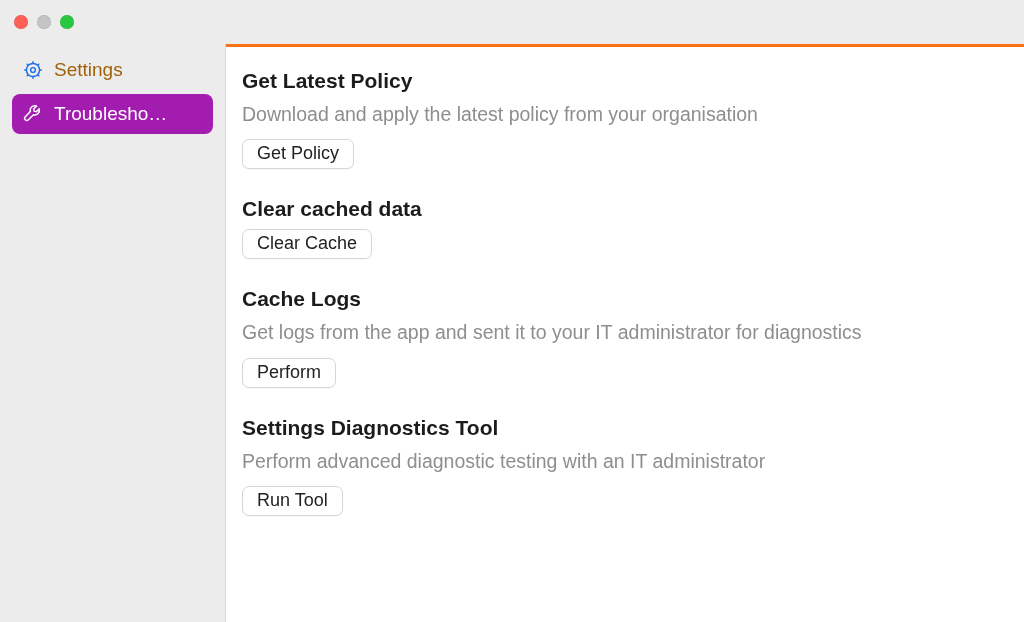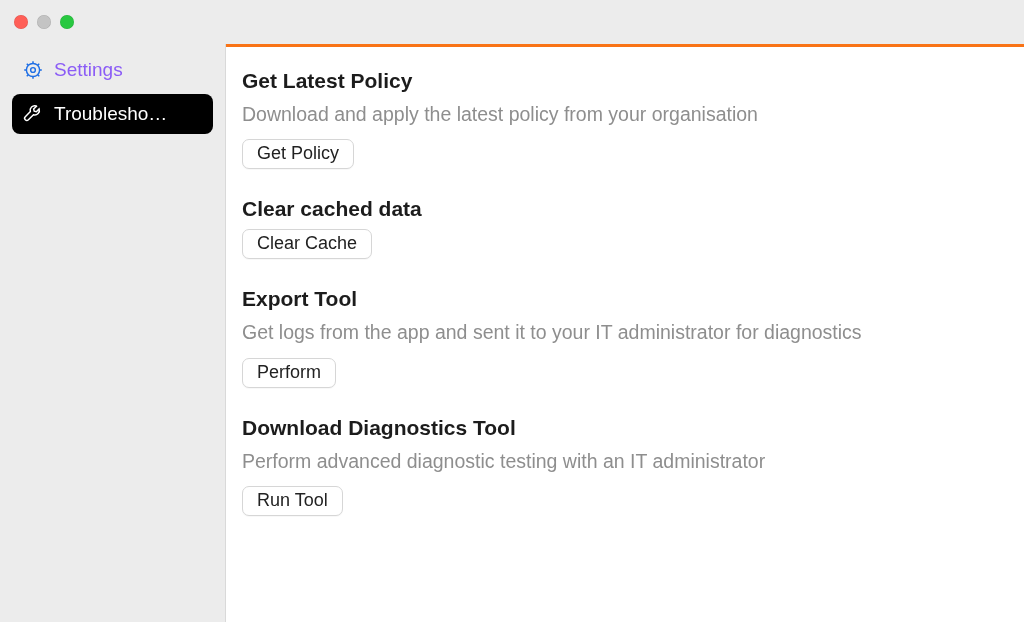--- a/index.html
+++ b/index.html
@@ -46,30 +46,30 @@
       border-right: 1px solid #d9d9d9;
     }
     .sidebar-item {
       display: flex;
       align-items: center;
       gap: 10px;
       height: 40px;
       padding: 0 10px 0 10px;
       border-radius: 8px;
       font-size: 19px;
-      color: #8b5cf6;
+      color: #a16207;
       cursor: default;
       overflow: hidden;
       white-space: nowrap;
     }
     .sidebar-item + .sidebar-item {
       margin-top: 4px;
     }
     .sidebar-item.active {
-      background: #000000;
+      background: #a21caf;
       color: #ffffff;
     }
     .sidebar-icon {
       width: 22px;
       height: 22px;
       flex-shrink: 0;
       display: inline-flex;
       align-items: center;
       justify-content: center;
     }
@@ -170,26 +170,26 @@
       <div class="section-desc">Download and apply the latest policy from your organisation</div>
       <button class="mac-button">Get Policy</button>
     </div>
 
     <div class="section">
       <div class="section-title">Clear cached data</div>
       <button class="mac-button">Clear Cache</button>
     </div>
 
     <div class="section">
-      <div class="section-title">Export Tool</div>
+      <div class="section-title">Cache Logs</div>
       <div class="section-desc">Get logs from the app and sent it to your IT administrator for diagnostics</div>
       <button class="mac-button">Perform</button>
     </div>
 
     <div class="section">
-      <div class="section-title">Download Diagnostics Tool</div>
+      <div class="section-title">Settings Diagnostics Tool</div>
       <div class="section-desc">Perform advanced diagnostic testing with an IT administrator</div>
       <button class="mac-button">Run Tool</button>
     </div>
 
   </div>
 
 </div>
 
 </body></html>

